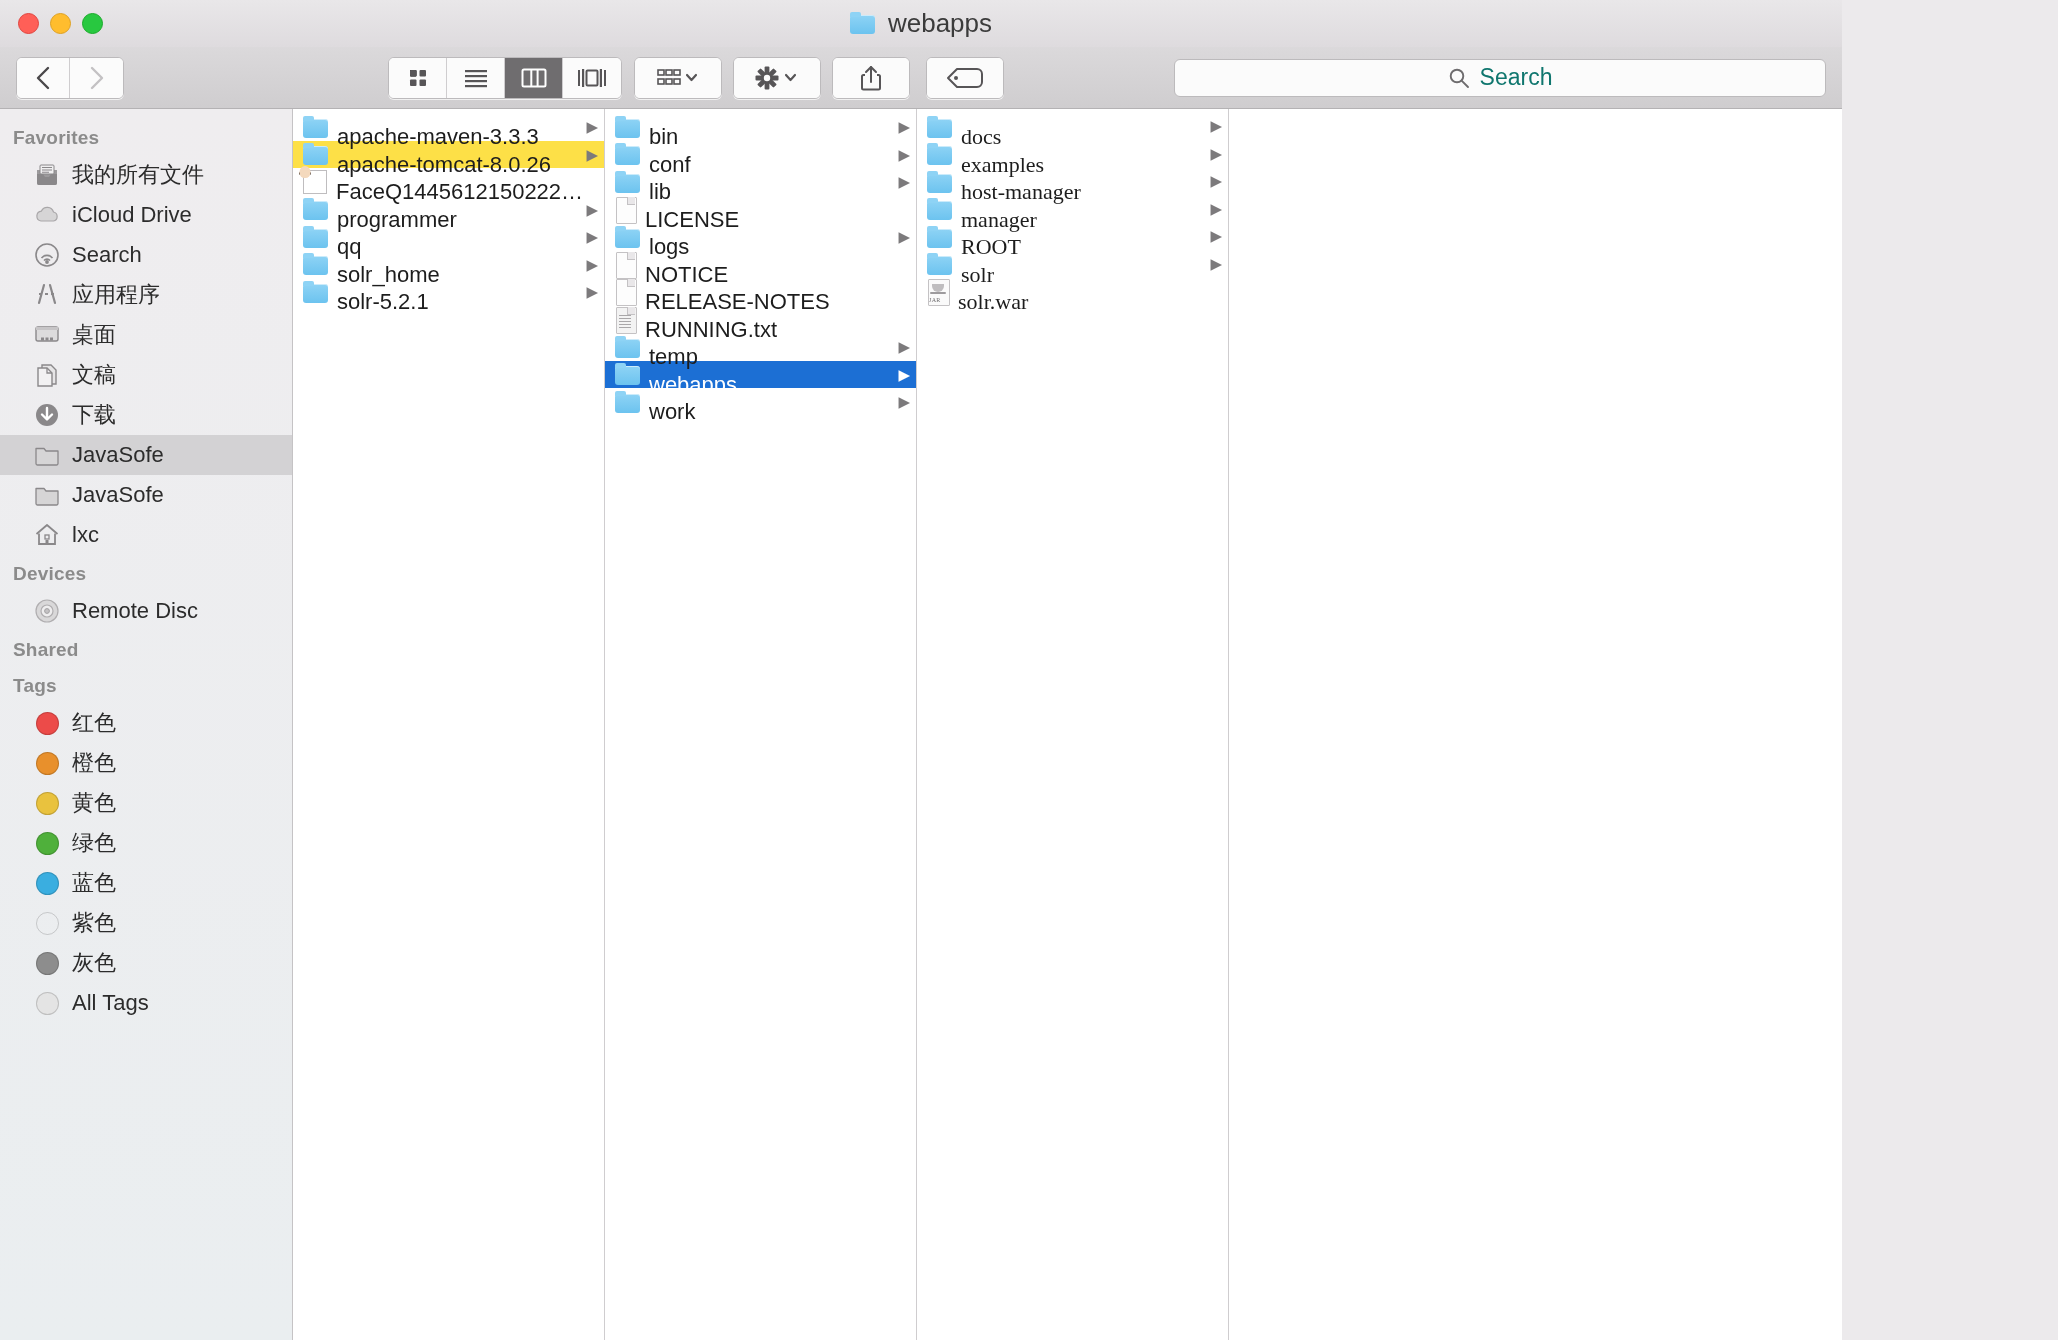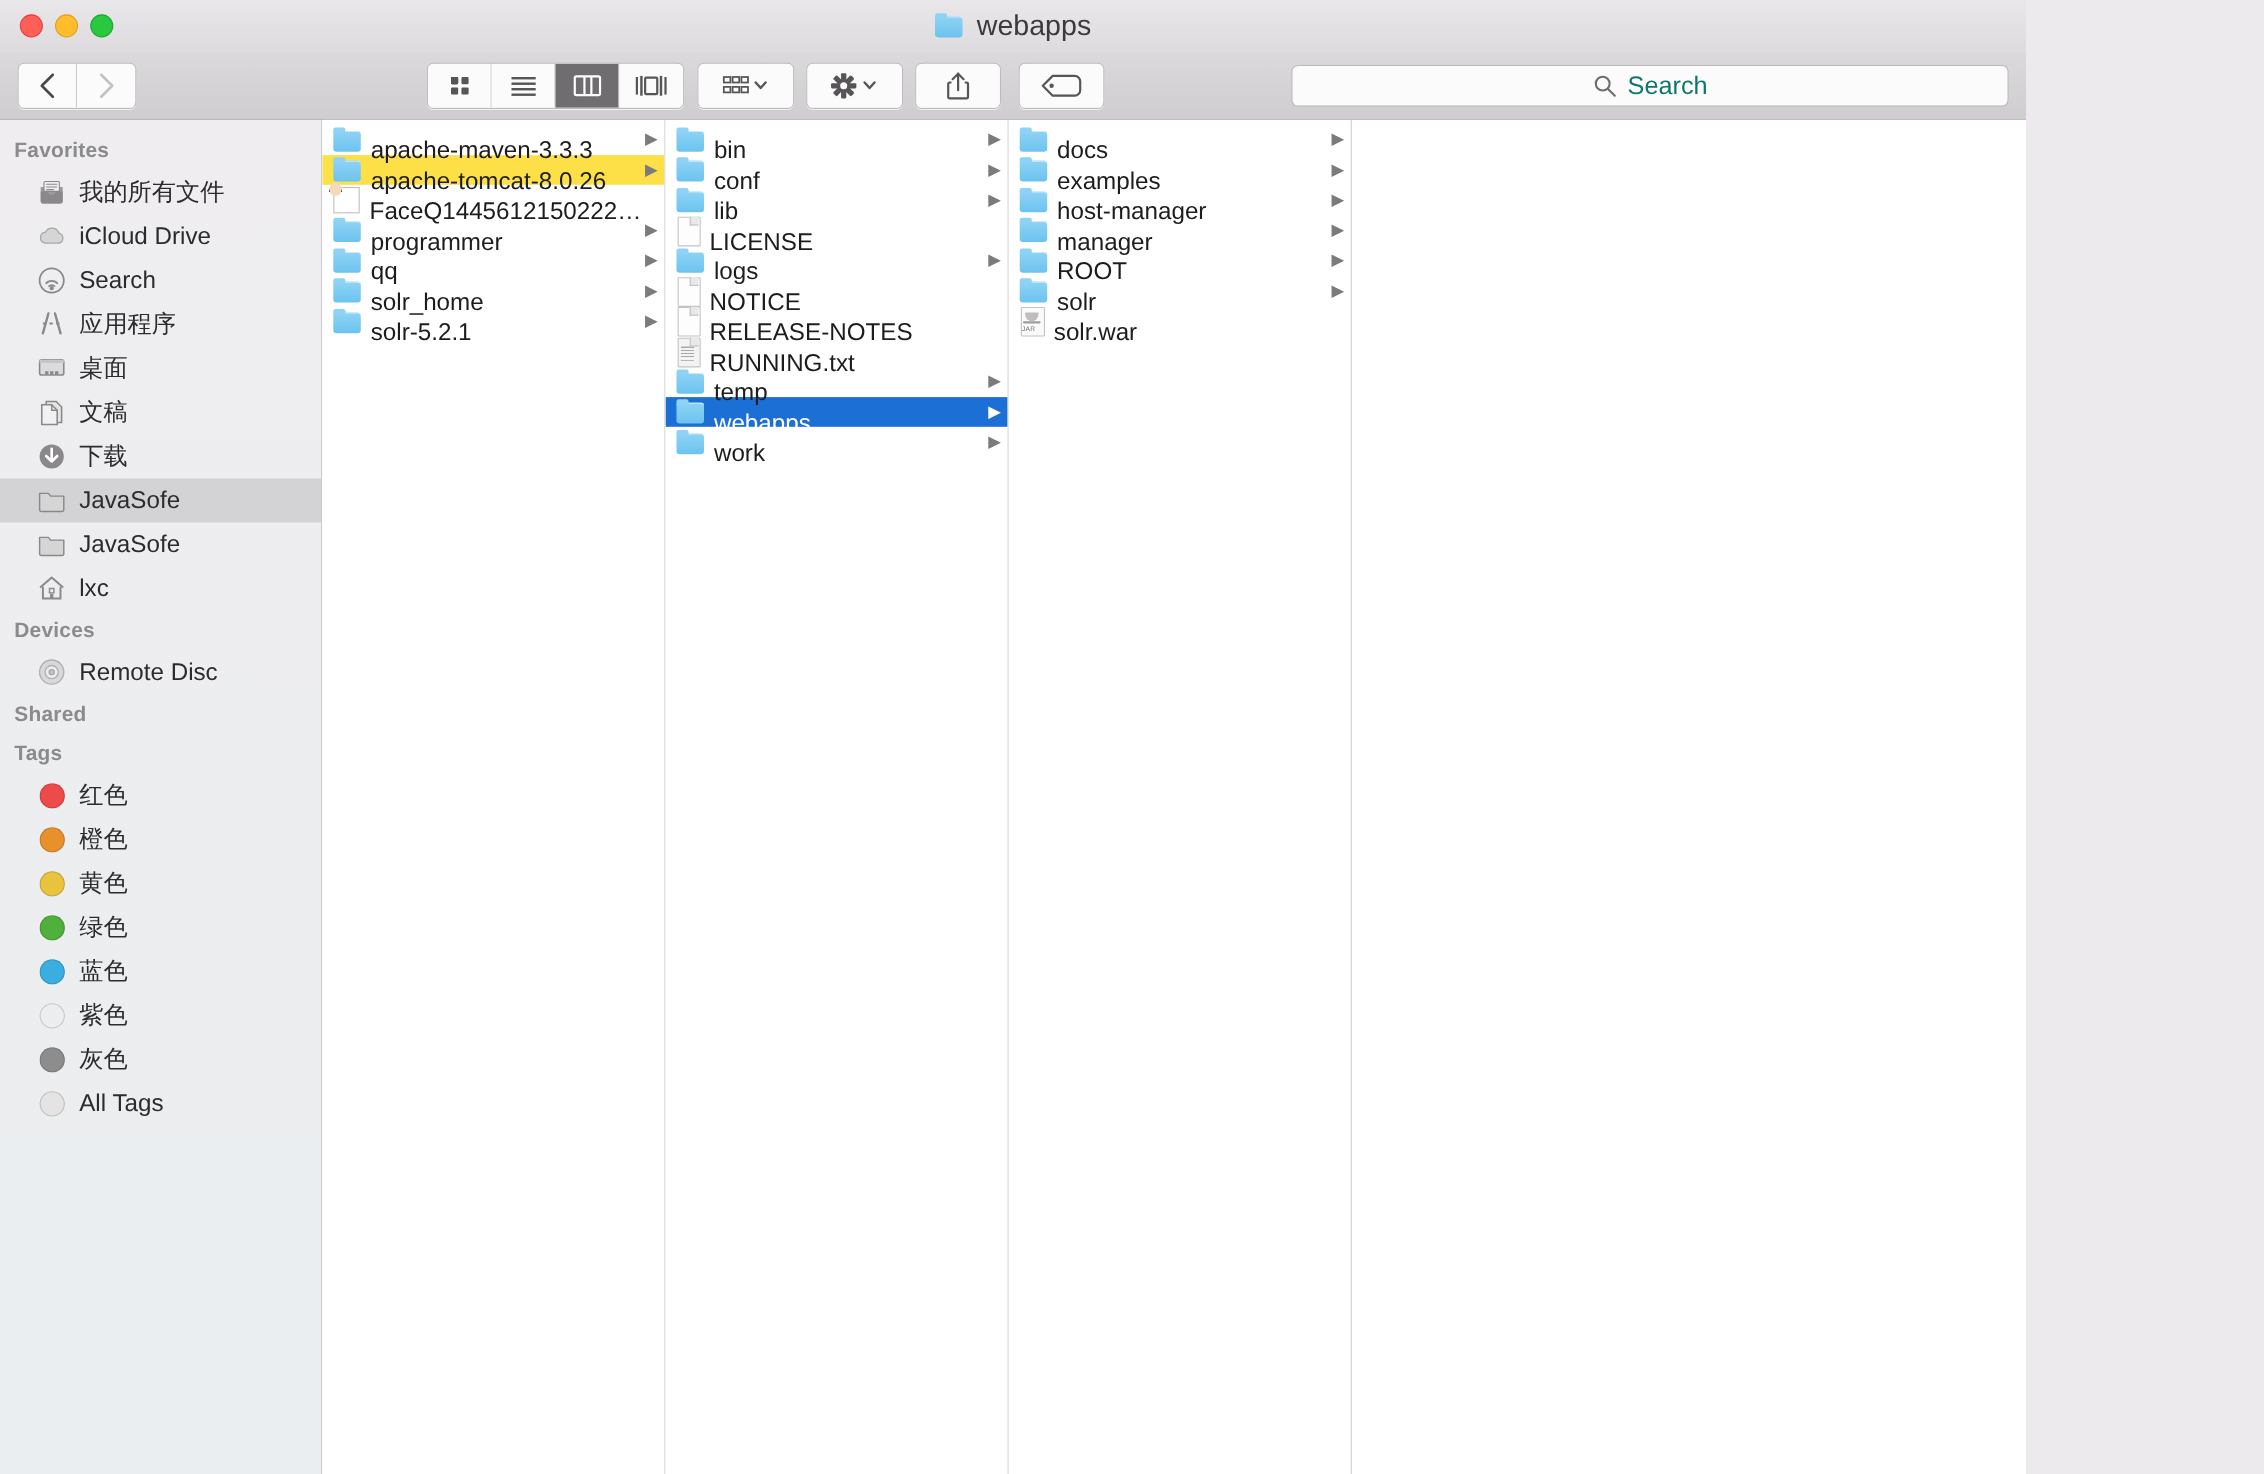--- a/index.html
+++ b/index.html
@@ -90,21 +90,21 @@
 
   
   .columns{ flex:1; display:flex; min-width:0; background:#fff; }
   .col{
     position:relative; height:100%; background:#fff;
     border-right:1px solid #cfcdcf; overflow:hidden; padding-top:4px;
     flex:0 0 auto;
   }
   .col-1{ width:312px; }
   .col-2{ width:312px; }
-  .col-3{ width:312px; }
+  .col-3{ width:312px;font-family:Liberation Serif, serif; }
   .col-empty{ flex:1 1 auto; border-right:none; }
 
   .row{
     height:27.5px; display:flex; align-items:center; gap:9px;
     padding:0 6px 0 10px; font-size:22px; color:#1d1d1d;
     cursor:default; white-space:nowrap;
   }
   .row.sel-gray{ background:#fde047; }
   .row.sel-blue{ background:#1c6fd4; color:#fff; }
   .row .name{ flex:1; overflow:hidden; text-overflow:ellipsis;margin-top:21px; }

